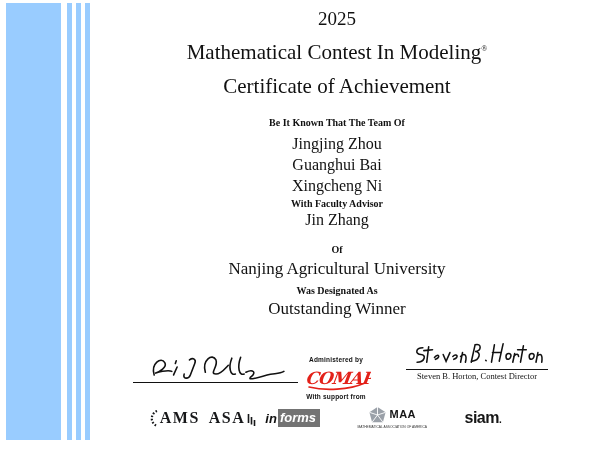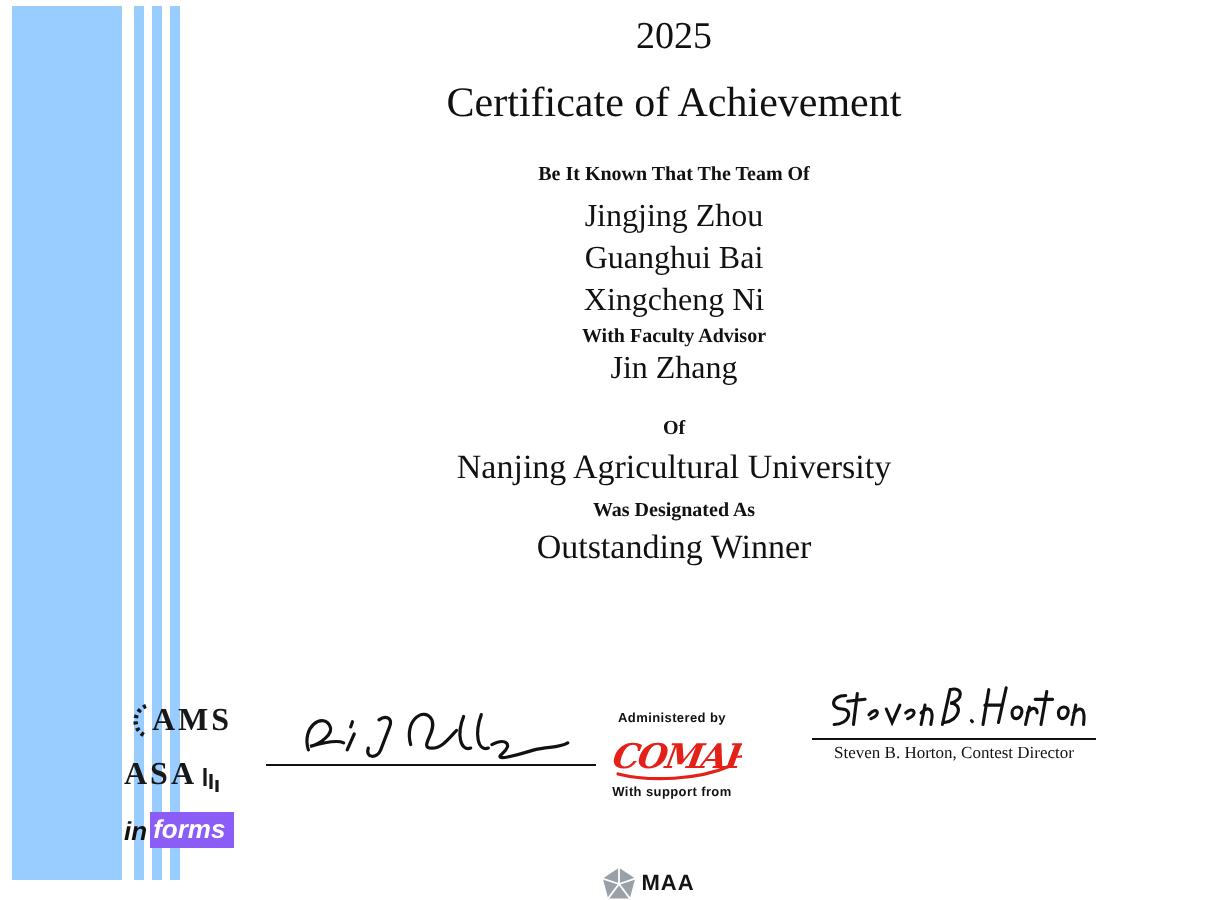--- a/index.html
+++ b/index.html
@@ -51,33 +51,33 @@
   .tiny-sans{
     font-family:"Liberation Sans","DejaVu Sans",sans-serif;
     font-size:6.5px;line-height:8px;font-weight:bold;letter-spacing:0.2px;
   }
   .comap-svg{display:block;margin:1px auto 0 auto;color:var(--comap-red);}
   .support-label{margin-top:1px;}
 
   
   .logos-row{
     position:absolute;left:62px;top:404px;width:523px;height:28px;
-    display:flex;justify-content:center;gap:9px;flex-direction:column;
+    display:flex;justify-content:center;align-items:center;gap:9px;
   }
   .logo{display:flex;align-items:center;gap:2px;}
   .ams-text,.asa-text{
     font-family:"Liberation Serif",serif;font-size:16px;font-weight:600;
     letter-spacing:1.5px;color:#17181a;
   }
   .informs{
     font-family:"Liberation Sans",sans-serif;font-style:italic;font-weight:bold;
     font-size:13px;display:flex;align-items:center;color:#111;
   }
   .informs .box{
-    background:#8b5cf6;color:#fff;padding:1px 4px 2px 2px;margin-left:1px;
+    background:#737373;color:#fff;padding:1px 4px 2px 2px;margin-left:1px;
   }
   .maa-group{display:flex;flex-direction:column;align-items:center;line-height:1;}
   .maa-top{display:flex;align-items:center;gap:2px;}
   .maa-text{
     font-family:"Liberation Sans",sans-serif;font-weight:bold;font-size:11px;
     letter-spacing:0.5px;color:#141414;
   }
   .maa-caption{
     font-family:"Liberation Sans",sans-serif;font-size:6px;transform:scale(0.55);
     transform-origin:center top;white-space:nowrap;color:#333;margin-top:1px;
@@ -91,20 +91,21 @@
 </head>
 <body>
 
 <div class="deco-bar wide"></div>
 <div class="deco-bar s1"></div>
 <div class="deco-bar s2"></div>
 <div class="deco-bar s3"></div>
 
 <div class="content">
   <div class="year">2025</div>
+  <div class="title-main"><span>Mathematical Contest In Modeling</span><sup>®</sup></div>
   <div class="title-sub">Certificate of Achievement</div>
 
   <div class="small-label team-intro">Be It Known That The Team Of</div>
 
   <div class="names">
     <div class="name-line">Jingjing Zhou</div>
     <div class="name-line">Guanghui Bai</div>
     <div class="name-line">Xingcheng Ni</div>
   </div>
 

